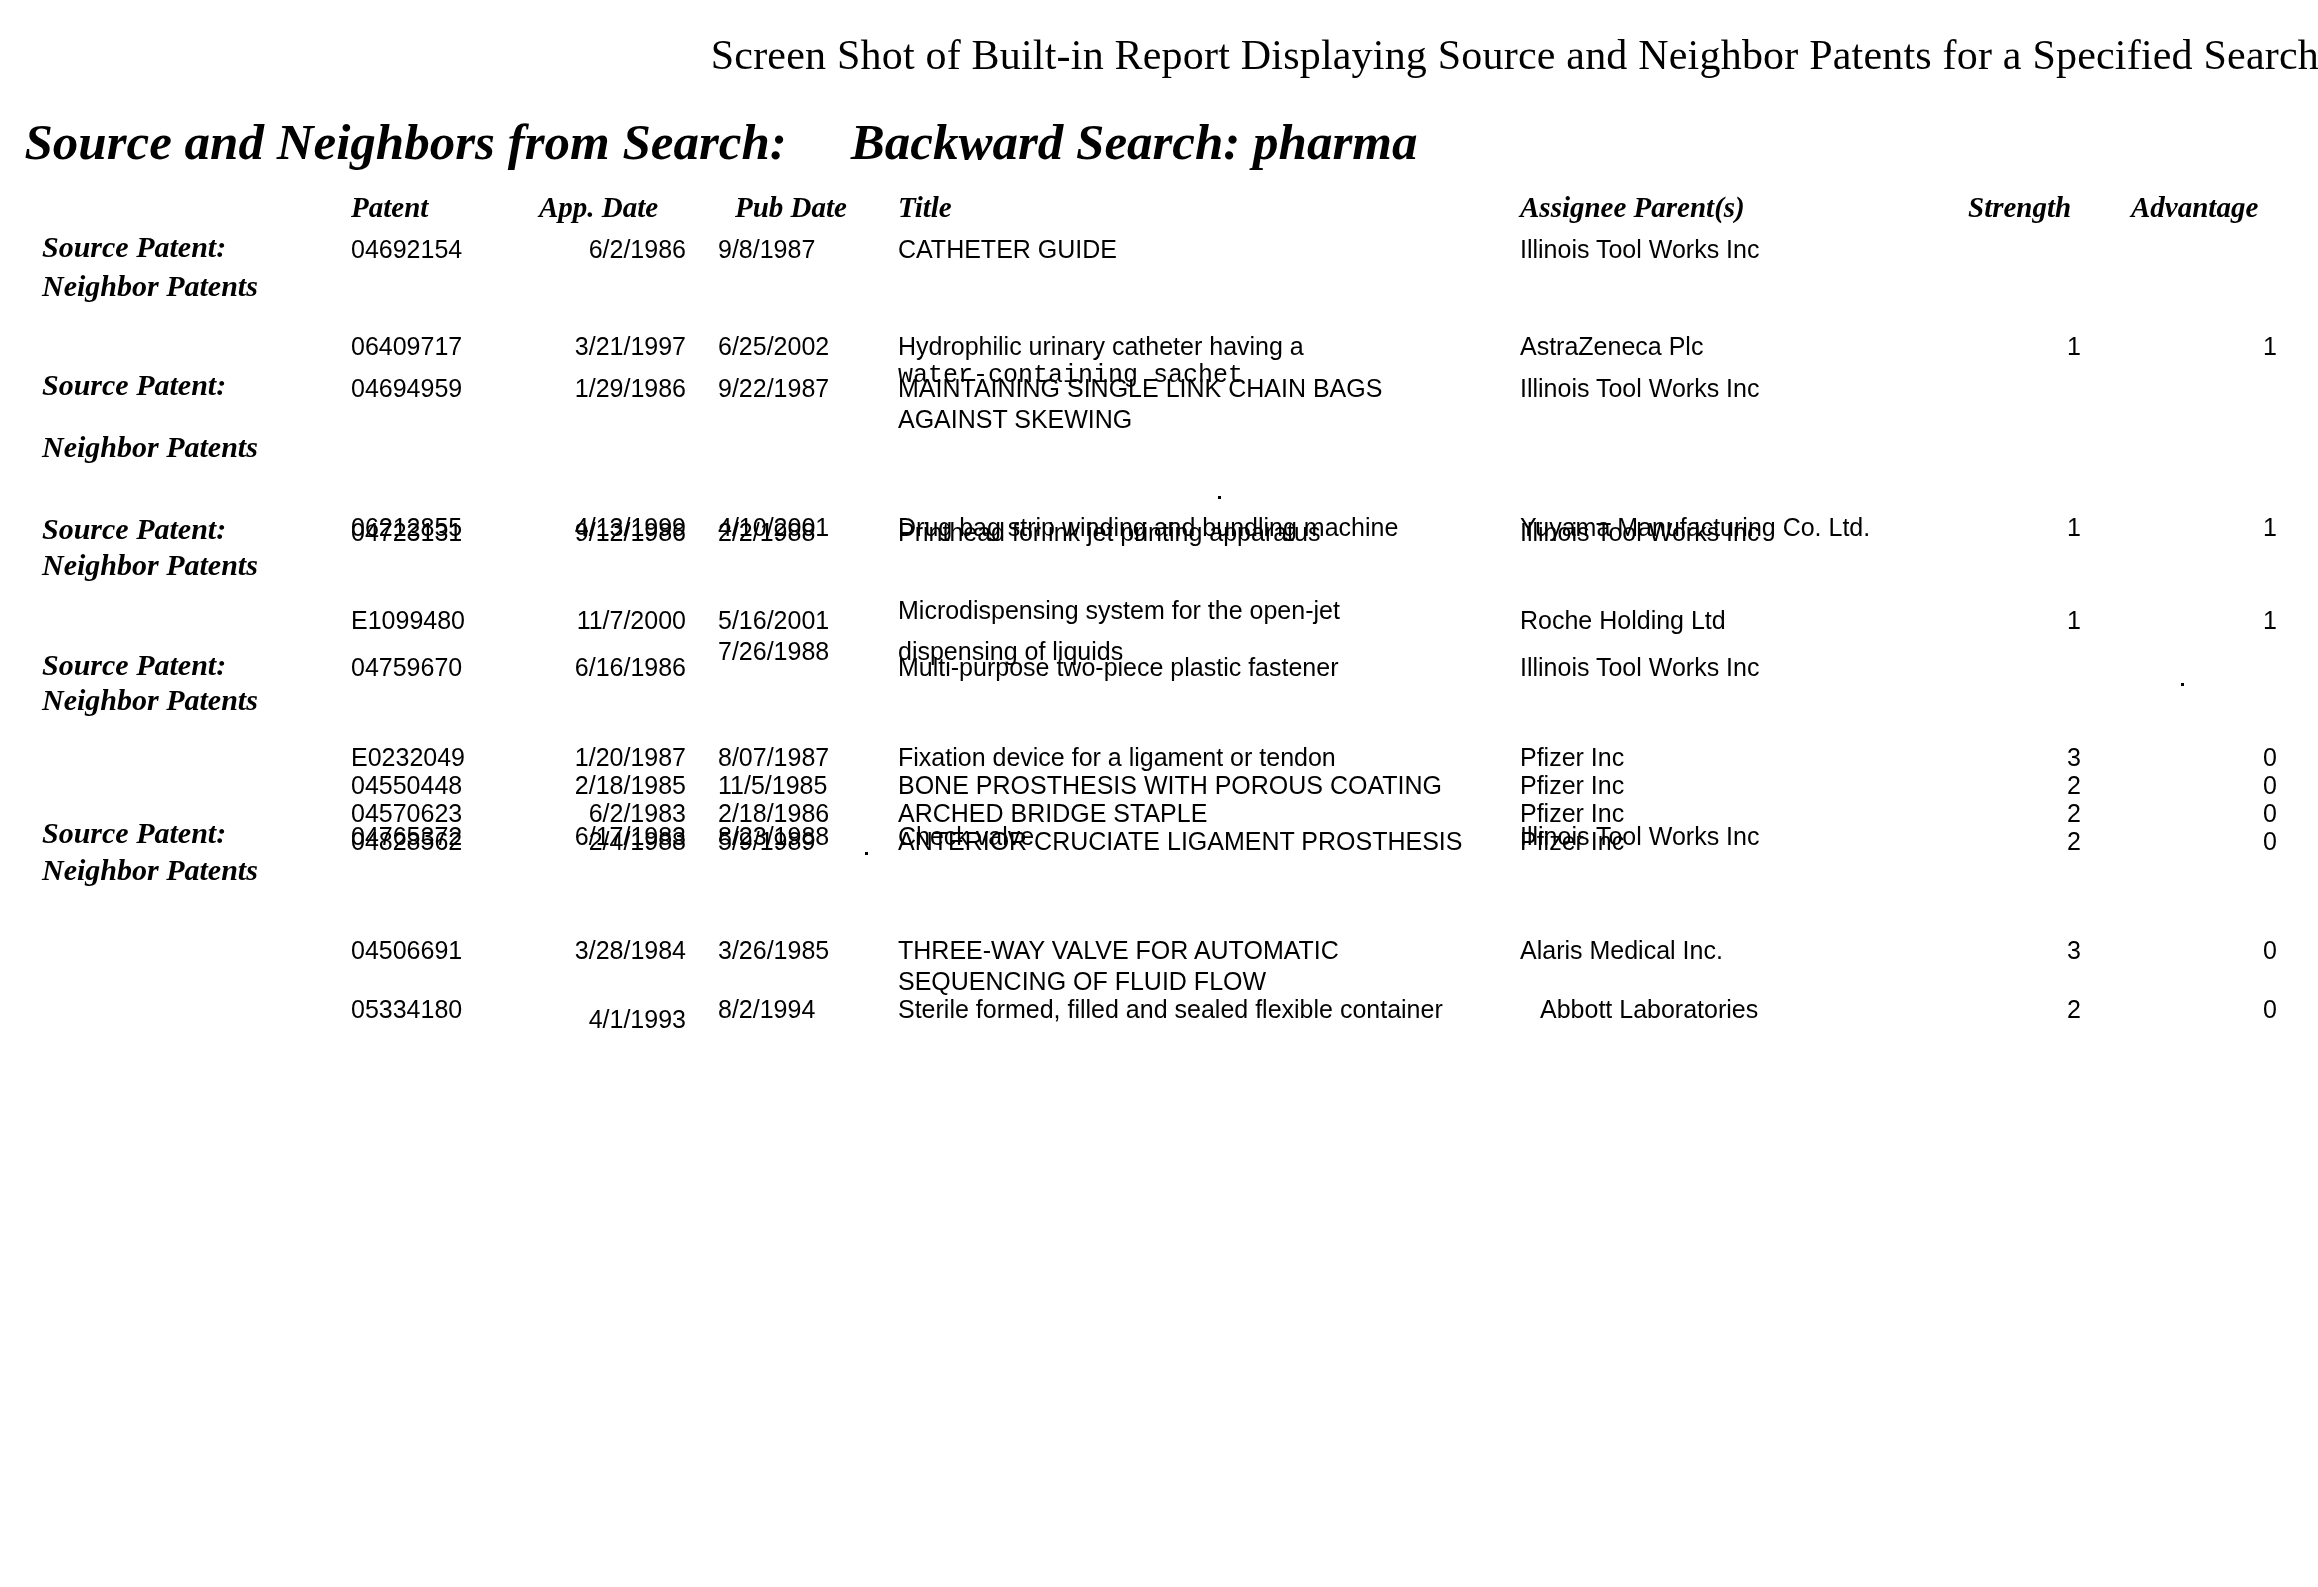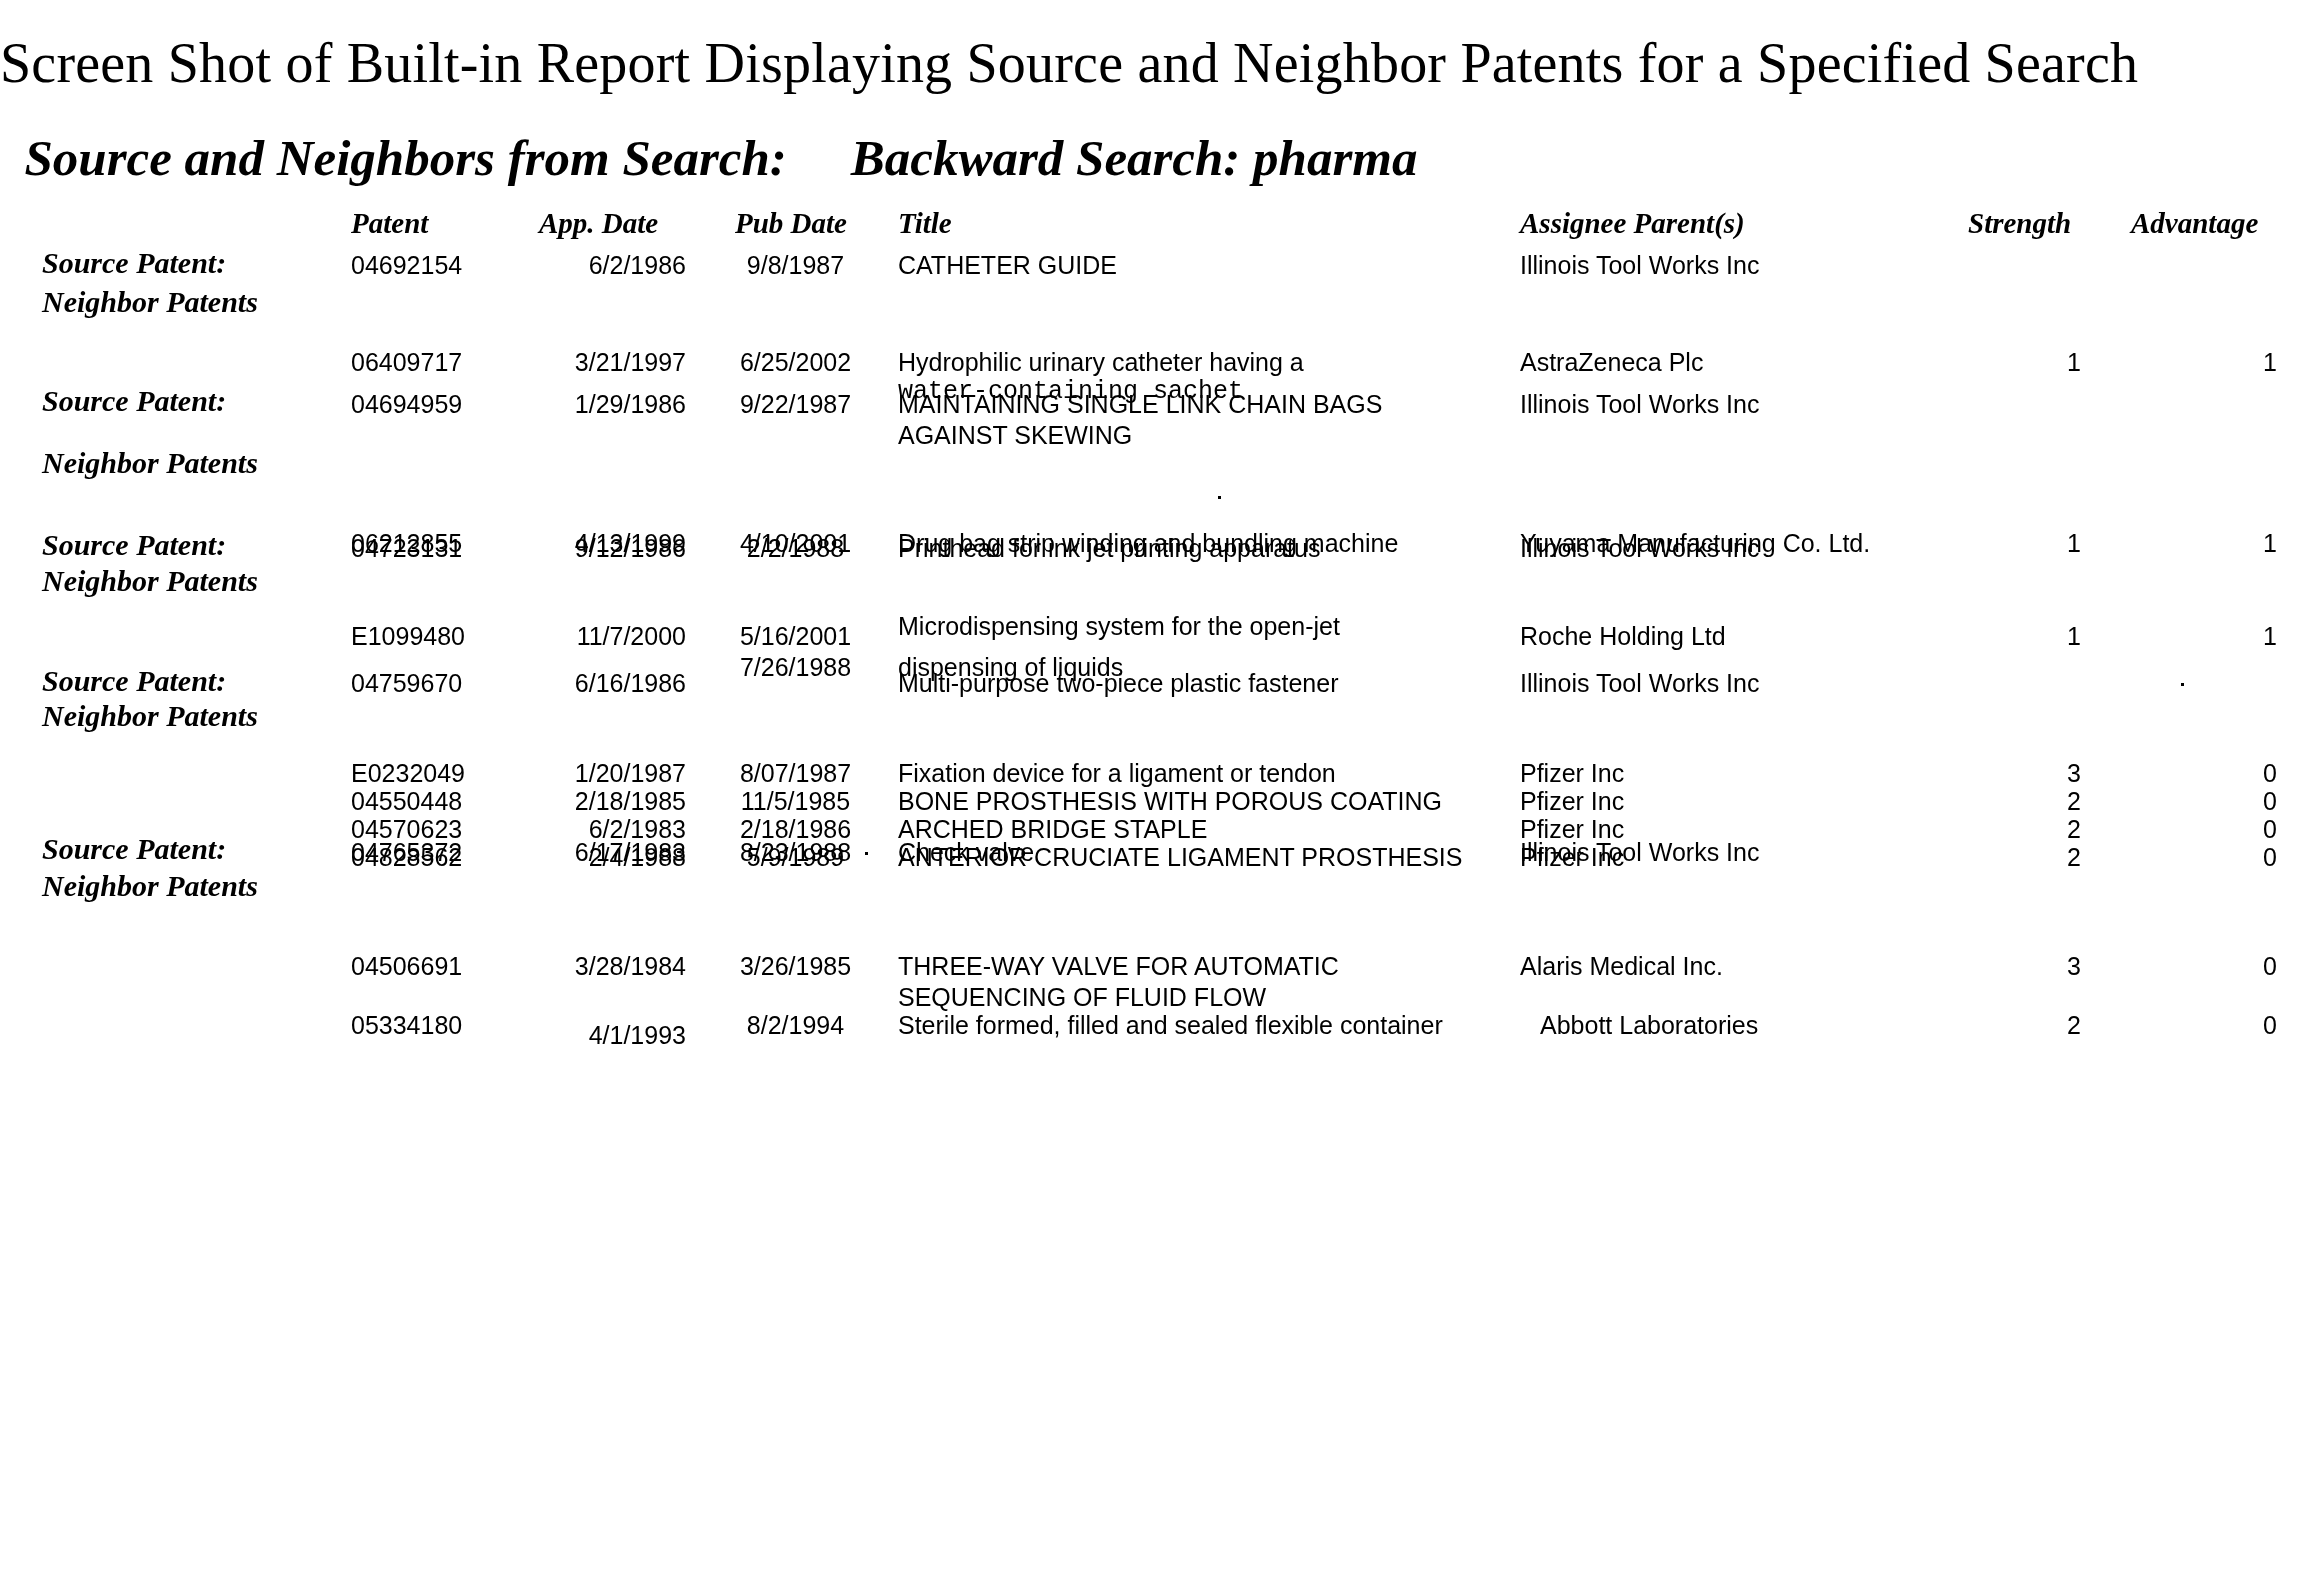--- a/index.html
+++ b/index.html
@@ -12,23 +12,23 @@
     height: 1588px;
     font-family: "Liberation Sans", sans-serif;
     color: #000000;
     overflow: hidden;
     position: relative;
   }
 
   
   .figure-title {
     font-family: "Liberation Serif", serif;
-    font-size: 56px;
+    font-size: 42px;
     font-weight: 400;
-    text-align: left;
+    text-align: right;
     letter-spacing: 0.2px;
     padding-top: 31px;
     white-space: nowrap;
   }
 
   
   .report-heading {
     font-family: "Liberation Serif", serif;
     font-style: italic;
     font-weight: bold;
@@ -53,21 +53,21 @@
 
   
   .cell {
     position: absolute;
     white-space: nowrap;
     font-size: 25px;
     line-height: 31px;
   }
   .c-patent   { left: 351px;  text-align: left; }
   .c-app      { left: 555px;  width: 131px; text-align: right; }
-  .c-pub      { left: 718px;  width: 155px; text-align: center; }
+  .c-pub      { left: 718px;  width: 155px; text-align: left; }
   .c-title    { left: 898px; text-align: left; }
   .c-assignee { left: 1520px; text-align: left; }
   .c-strength { left: 2008px; width: 73px;  text-align: right; }
   .c-advantage{ left: 2204px; width: 73px;  text-align: right; }
 
   
   .hdr .cell {
     font-family: "Liberation Serif", serif;
     font-style: italic;
     font-weight: bold;

